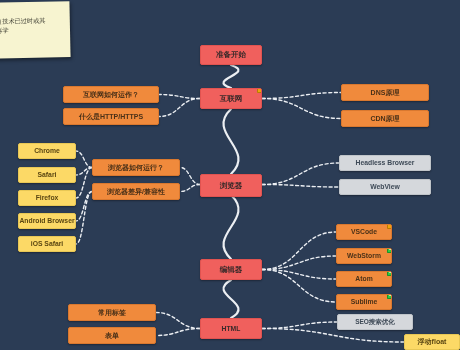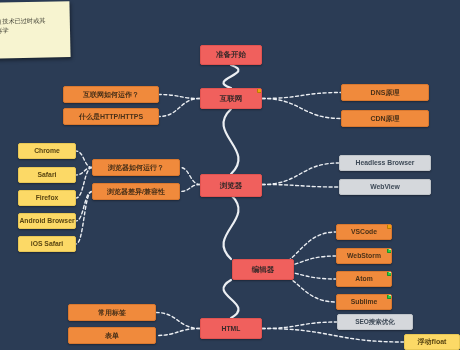--- a/index.html
+++ b/index.html
@@ -151,21 +151,21 @@
       </div>
       <div class="node n-yellow n-latin" style="left: 18px; top: 190px; width: 58px; height: 16px;">
         <span>Firefox</span>
       </div>
       <div class="node n-yellow n-latin" style="left: 18px; top: 213px; width: 58px; height: 16px;">
         <span>Android Browser</span>
       </div>
       <div class="node n-yellow n-latin" style="left: 18px; top: 236px; width: 58px; height: 16px;">
         <span>iOS Safari</span>
       </div>
-      <div class="node n-red" style="left: 200px; top: 259px; width: 62px; height: 21px; margin-left: 32px;">
+      <div class="node n-red" style="left: 200px; top: 259px; width: 62px; height: 21px;">
         <span>编辑器</span>
       </div>
       <div class="node n-orange n-latin" style="left: 336px; top: 224px; width: 56px; height: 16px;">
         <span>VSCode</span>
         <span class="badge badge-yellow"></span>
       </div>
       <div class="node n-orange n-latin" style="left: 336px; top: 248px; width: 56px; height: 16px;">
         <span>WebStorm</span>
         <span class="badge badge-green"></span>
       </div>

